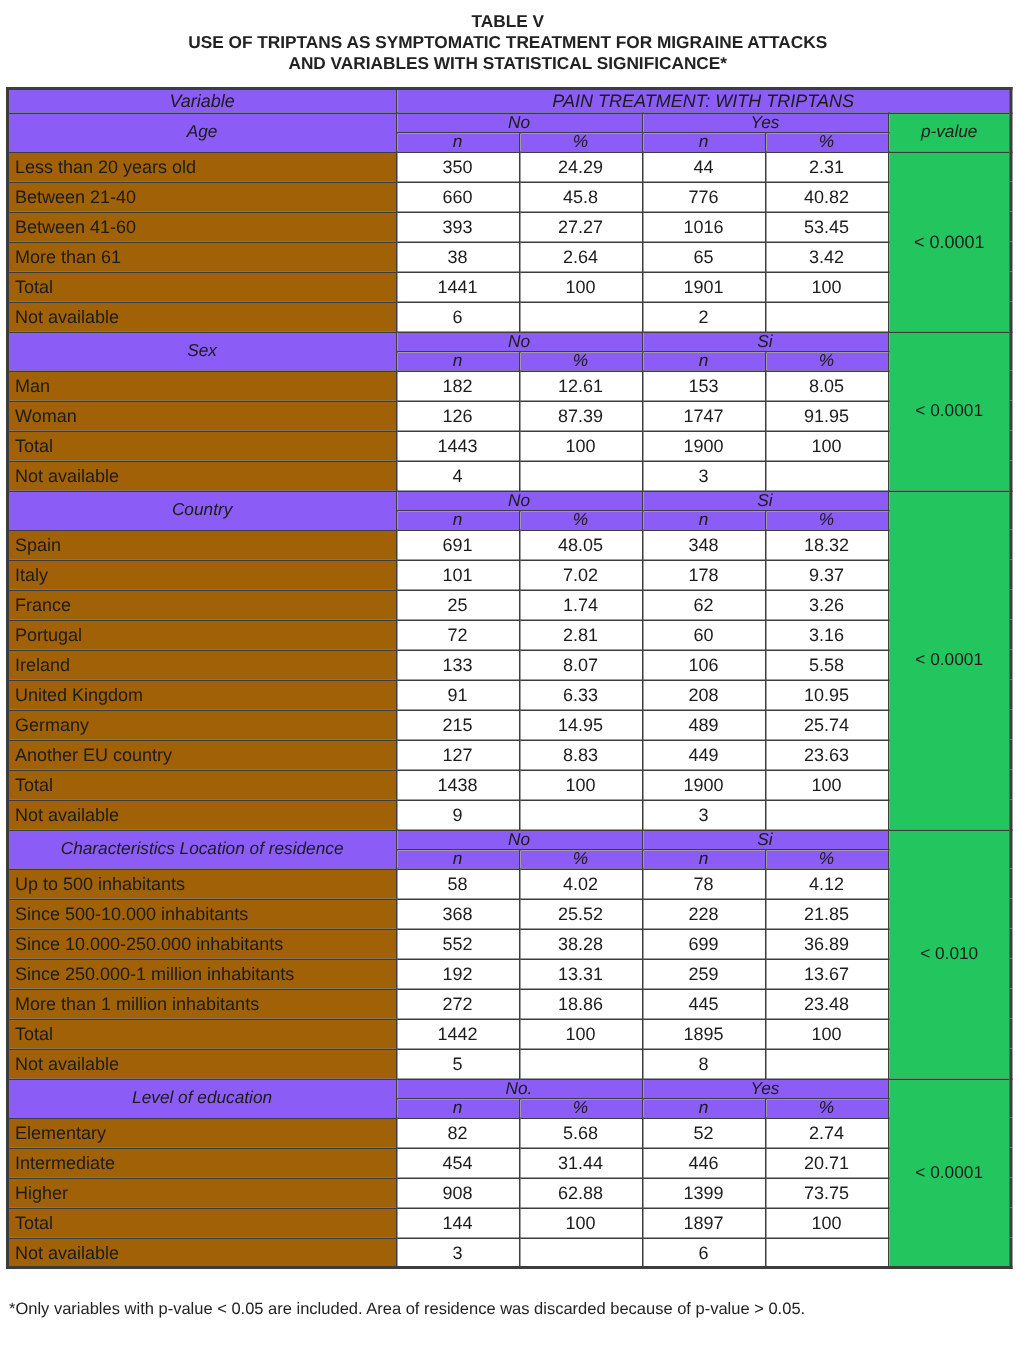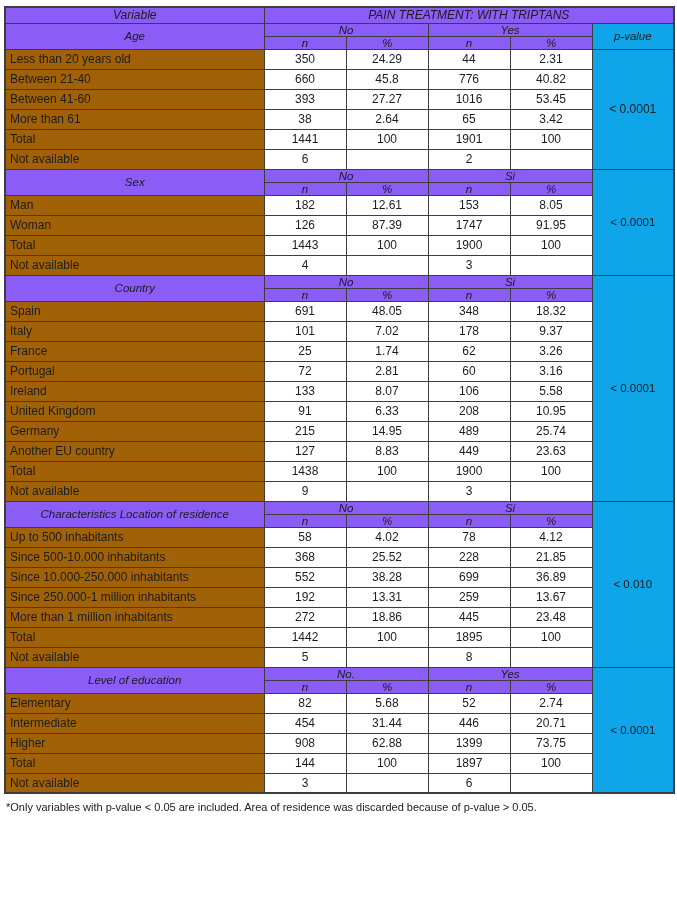--- a/index.html
+++ b/index.html
@@ -38,35 +38,40 @@
   tr.row-sub td { height: 12px; font-size: 11.5px; }
   tr.row-data td { height: 20px; }
 
   td.hdr {
     background: #8b5cf6;
     font-style: italic;
     text-align: center;
   }
   td.lbl { text-align: left; padding-left: 5px; background: #a16207; }
   td.num { text-align: center; background: #fff; }
-  td.pcell { text-align: center; background: #0ea5e9; font-size: 12px; }
+  td.pcell { text-align: center; background: #22c55e; font-size: 12px; }
   td.pcell.italic { font-style: italic; }
 
   .footnote {
     font-size: 11px;
     color: #222;
-    margin-top: 7px;
+    margin-top: 21px;
     padding-left: 2px;
   }
 </style>
 </head>
 <body>
 
 <div class="page">
 
+  <div class="title-block">
+    <div>TABLE V</div>
+    <div>USE OF TRIPTANS AS SYMPTOMATIC TREATMENT FOR MIGRAINE ATTACKS</div>
+    <div>AND VARIABLES WITH STATISTICAL SIGNIFICANCE*</div>
+  </div>
 
   <table class="main">
     <colgroup>
       <col style="width:259px">
       <col style="width:82px">
       <col style="width:82px">
       <col style="width:82px">
       <col style="width:82px">
       <col style="width:82px">
     </colgroup>

